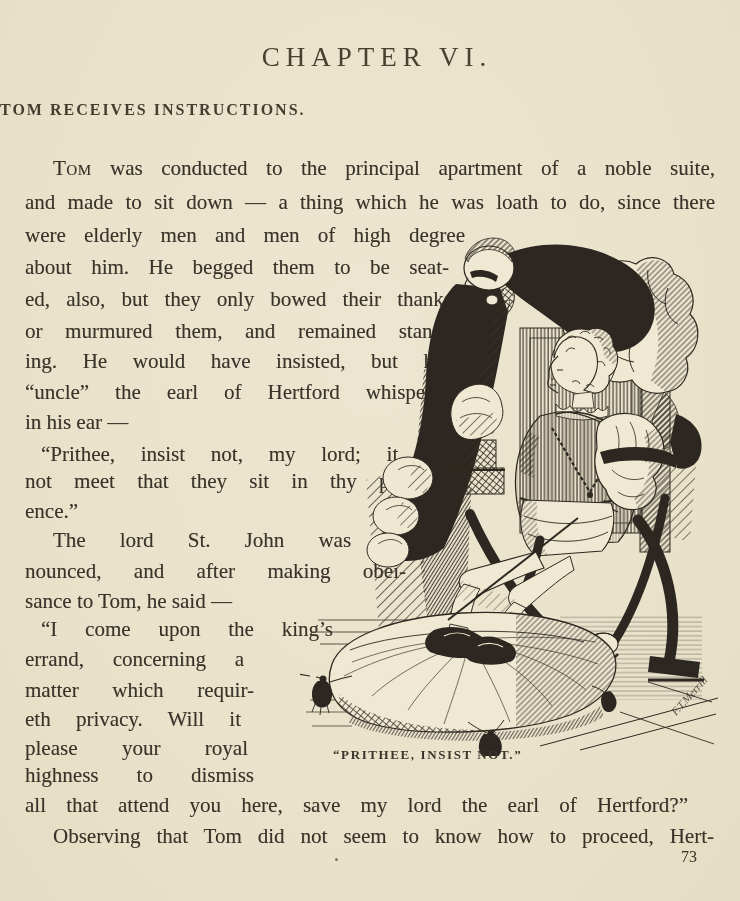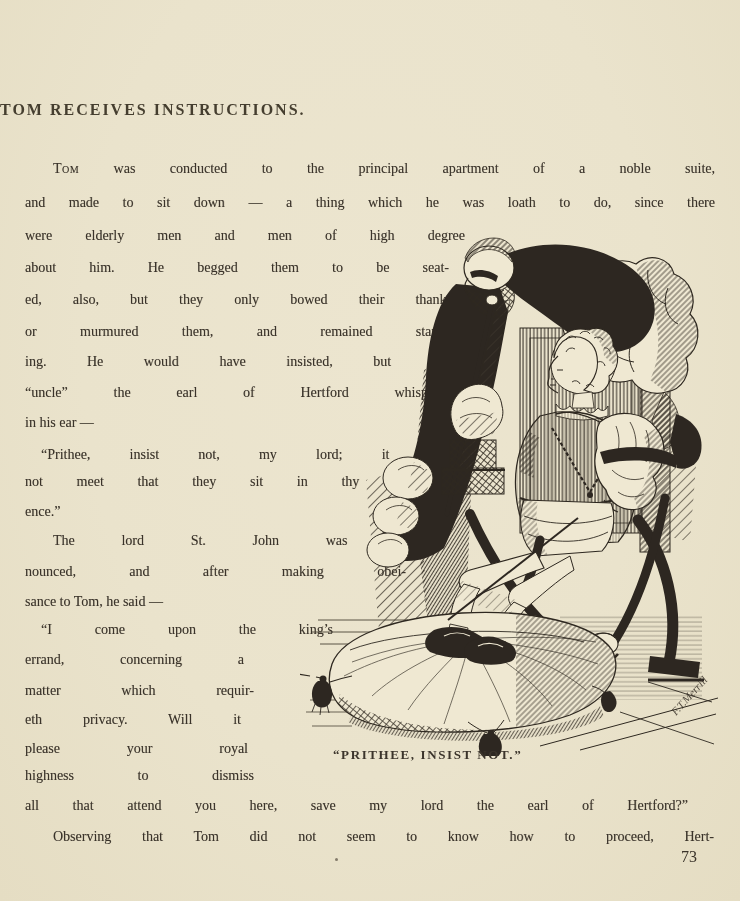--- a/index.html
+++ b/index.html
@@ -12,41 +12,42 @@
   }
   .ctitle{
     position:absolute;top:42px;left:0;width:740px;text-align:center;
     font-size:27px;letter-spacing:6px;color:#47402f;text-indent:14px;
   }
   .stitle{
     position:absolute;top:101px;left:0;width:740px;text-align:left;
     font-size:16px;font-weight:bold;letter-spacing:2px;color:#453e2f;
   }
   .bl{
-    position:absolute;font-size:14px;line-height:27px;white-space:nowrap;
+    position:absolute;font-size:21px;line-height:27px;white-space:nowrap;
     color:#3a332a;text-shadow:0.3px 0.3px 0 rgba(58,51,42,.35);
   }
   .j{white-space:normal;text-align:justify;text-align-last:justify;}
   .ind{text-indent:28px;}
   .ind-sm{text-indent:16px;}
   .sc{font-variant:small-caps;letter-spacing:.5px;}
   .caption{
     position:absolute;top:747px;left:333px;width:306px;
     font-size:13px;font-weight:bold;letter-spacing:1.6px;color:#3b342b;
   }
   .pagenum{position:absolute;top:848px;left:681px;font-size:16px;color:#3a332a;}
   .dot{position:absolute;top:858px;left:335px;width:3px;height:3px;border-radius:50%;
        background:#6a6252;opacity:.8;}
   #engraving{position:absolute;left:300px;top:232px;}
 </style>
 </head>
 <body>
 
 <div id="page">
 
+  <div class="ctitle">CHAPTER VI.</div>
   <div class="stitle">TOM RECEIVES INSTRUCTIONS.</div>
 
   <div class="bl j ind" style="top:155px;left:25px;width:690px"><span class="sc">Tom</span><span> was conducted to the principal apartment of a noble suite,</span></div>
   <div class="bl j" style="top:222px;left:25px;width:440px">were elderly men and men of high degree</div>
   <div class="bl j" style="top:189px;left:25px;width:690px">and made to sit down — a thing which he was loath to do, since there</div>
   <div class="bl j" style="top:254px;left:25px;width:424px">about him.  He begged them to be seat-</div>
   <div class="bl j" style="top:286px;left:25px;width:427px">ed, also, but they only bowed their thanks</div>
   <div class="bl j" style="top:318px;left:25px;width:425px">or murmured them, and remained stand-</div>
   <div class="bl j" style="top:348px;left:25px;width:423px">ing.  He would have insisted, but his</div>
   <div class="bl j" style="top:379px;left:25px;width:427px">“uncle” the earl of Hertford whispered</div>

